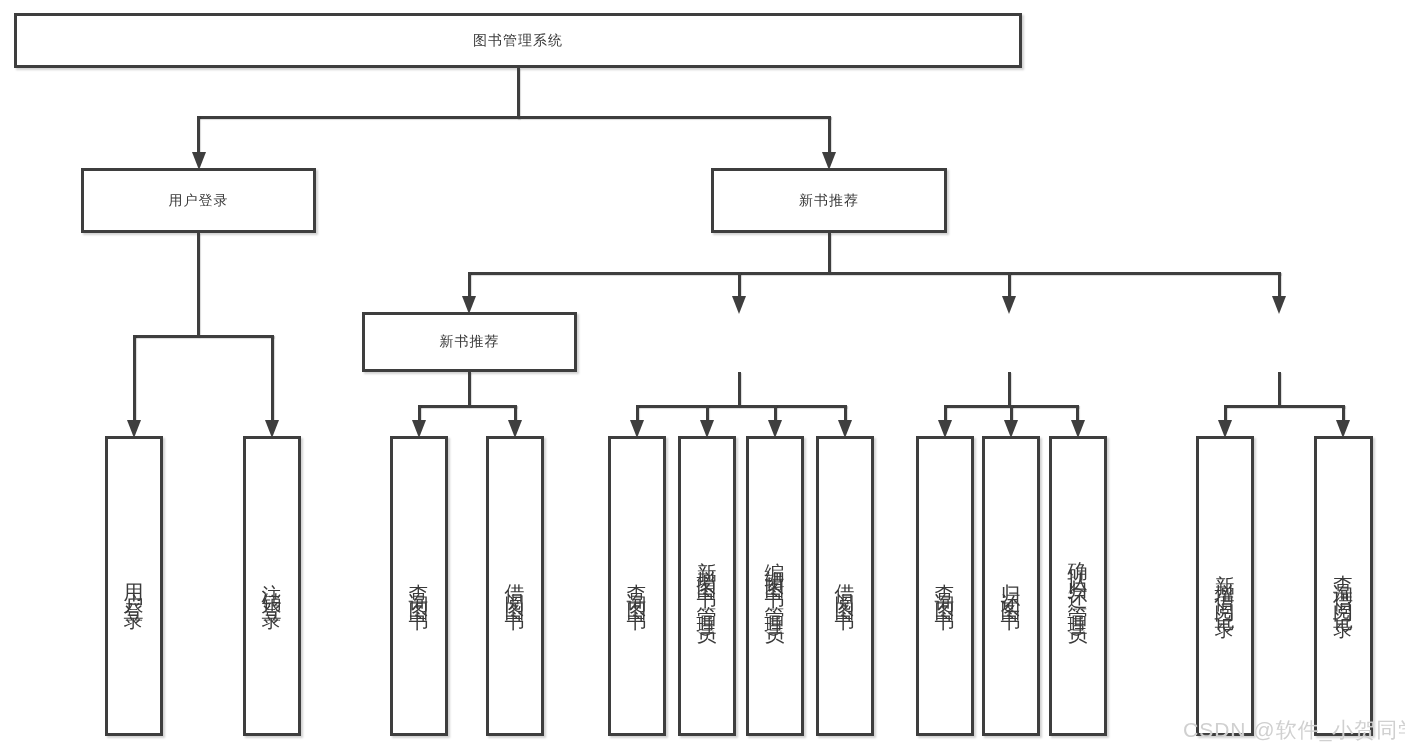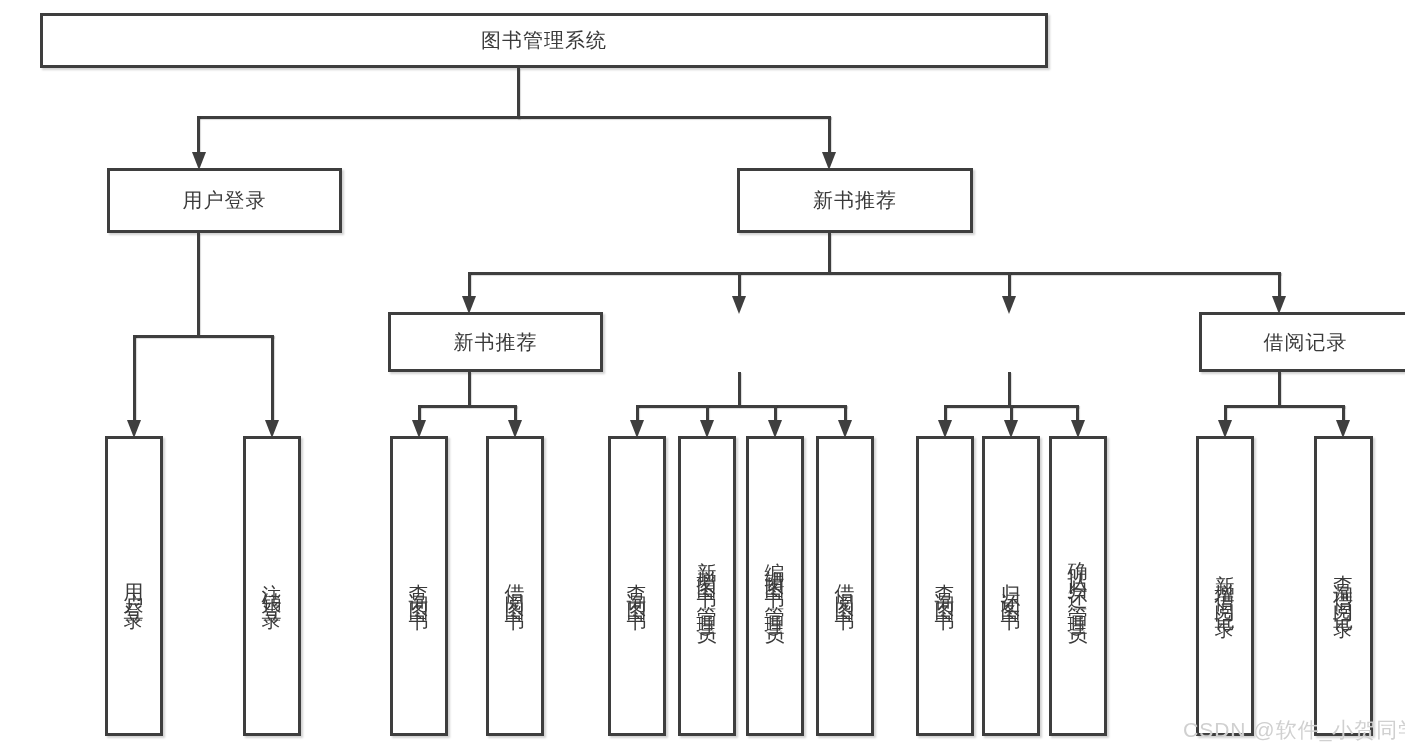--- a/index.html
+++ b/index.html
@@ -11,21 +11,21 @@
   #canvas{
     position:relative;width:1405px;height:747px;background:#ffffff;
     font-family:"Liberation Sans","DejaVu Sans",sans-serif;color:var(--text);
     overflow:hidden;
   }
   .box{
     position:absolute;box-sizing:border-box;border:3px solid var(--line);
     background:#ffffff;display:flex;align-items:center;justify-content:center;
     box-shadow:2px 2px 2px rgba(0,0,0,0.18);
   }
-  .hlabel{font-size:20px;letter-spacing:1px;margin-left:26px;}
+  .hlabel{font-size:14px;letter-spacing:1px;}
   .vbox{
     writing-mode:vertical-rl;text-orientation:mixed;
     font-size:20px;letter-spacing:9px;line-height:1;
   }
   .vl,.hl{position:absolute;background:var(--line);box-shadow:1px 1px 1px rgba(0,0,0,0.15);}
   .vl{width:3px;}
   .hl{height:3px;}
   .arr{
     position:absolute;width:0;height:0;
     border-left:7px solid transparent;border-right:7px solid transparent;
@@ -40,21 +40,20 @@
 <body>
 
 <div id="canvas">
 
   <div class="box hlabel" style="left:14px;top:13px;width:1008px;height:55px">图书管理系统</div>
 
   <div class="box hlabel" style="left:81px;top:168px;width:235px;height:65px">用户登录</div>
   <div class="box hlabel" style="left:711px;top:168px;width:236px;height:65px">新书推荐</div>
 
   <div class="box hlabel" style="left:362px;top:312px;width:215px;height:60px">新书推荐</div>
-  <div class="box hlabel" style="left:1173px;top:312px;width:213px;height:60px">借阅记录</div>
 
   <div class="box vbox" style="left:105px;top:436px;width:58px;height:300px">用户登录</div>
   <div class="box vbox" style="left:243px;top:436px;width:58px;height:300px">注销登录</div>
 
   <div class="box vbox" style="left:390px;top:436px;width:58px;height:300px">查询图书</div>
   <div class="box vbox" style="left:486px;top:436px;width:58px;height:300px">借阅图书</div>
 
   <div class="box vbox" style="left:608px;top:436px;width:58px;height:300px">查询图书</div>
   <div class="box vbox" style="left:678px;top:436px;width:58px;height:300px">新增图书（管理员）</div>
   <div class="box vbox" style="left:746px;top:436px;width:58px;height:300px">编辑图书（管理员）</div>

